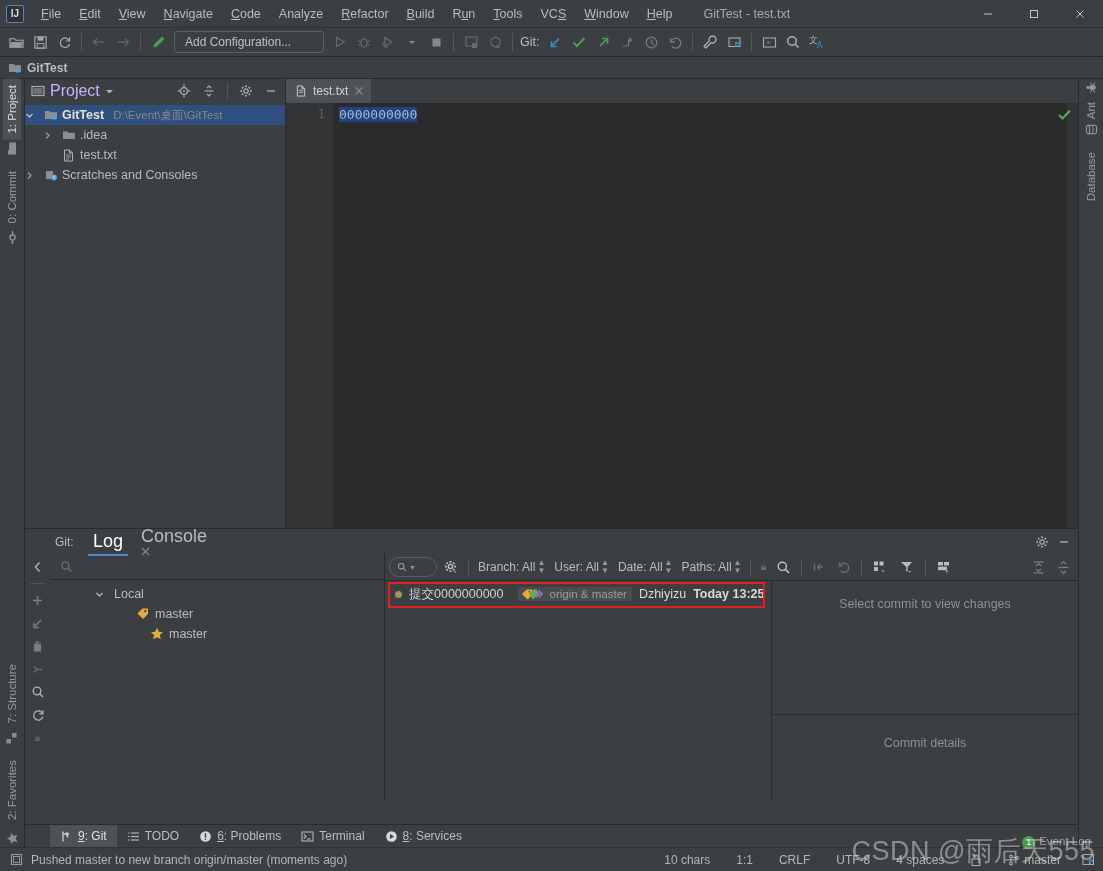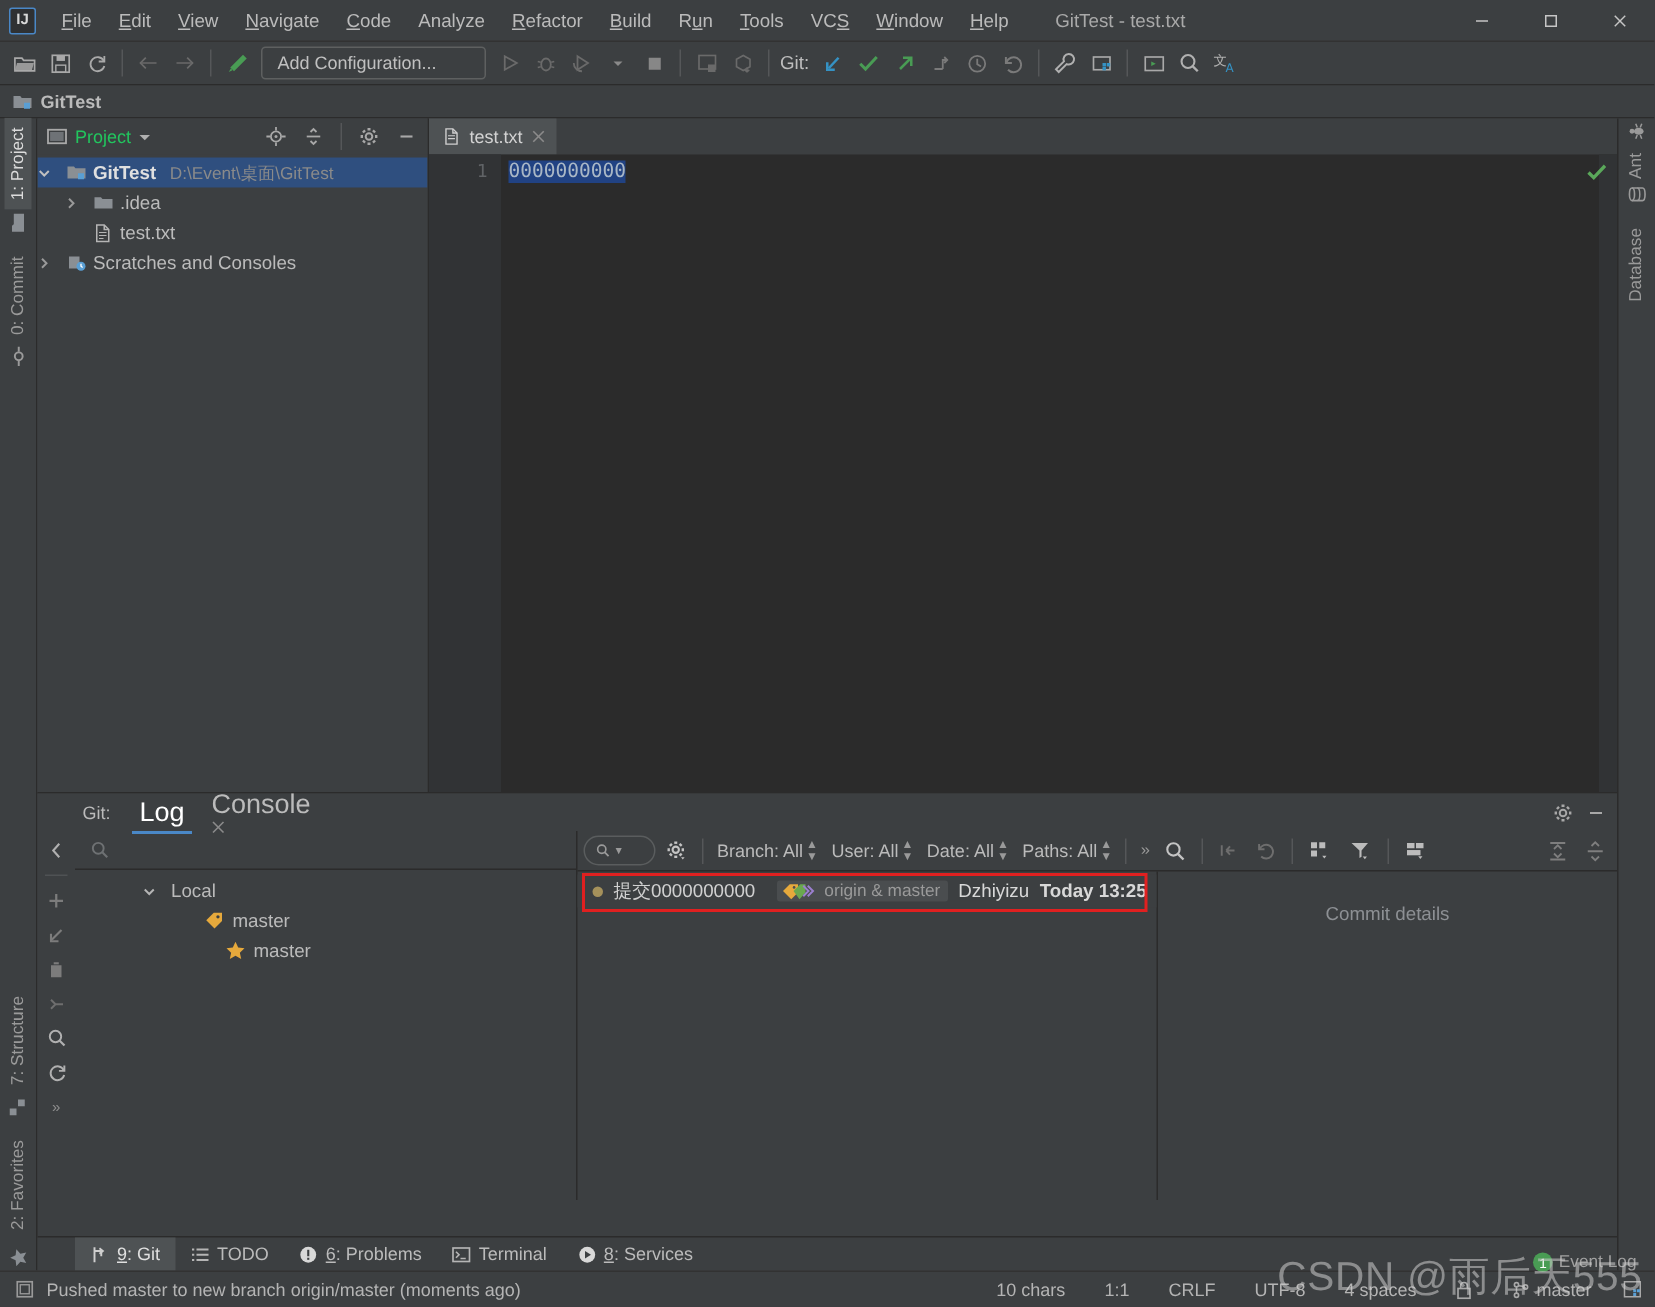--- a/index.html
+++ b/index.html
@@ -81,21 +81,21 @@
 
   .center-col { flex: 1 1 auto; display: flex; flex-direction: column; min-width: 0; }
   .upper { display: flex; flex: 1 1 auto; min-height: 0; }
 
   
   .projpanel { width: 261px; flex: 0 0 261px; display:flex; flex-direction: column; background: #3c3f41; border-right: 1px solid #2b2b2b;}
   .proj-header {
     height: 24px; display: flex; align-items: center; padding-left: 6px;
     background: #3c3f41; gap: 5px;
   }
-  .proj-title { color: #22c55e; font-size: 12px; }
+  .proj-title { color: #c4b5fd; font-size: 16px; }
   .proj-header .spacer { flex: 1 1 auto; }
   .hdr-icon { width: 20px; height: 20px; display: flex; align-items: center; justify-content: center; color: #a8a8a8; }
   .tree { flex: 1 1 auto; background: #3c3f41; padding-top: 2px; overflow: hidden; font-size: 12.5px; }
   .trow { height: 20px; display: flex; align-items: center; gap: 4px; padding-right: 4px; white-space: nowrap; }
   .trow.sel { background: #2f4f7f; }
   .arrow { width: 14px; text-align: center; color: #9a9a9a; font-size: 9px; flex: 0 0 14px;}
   .tlabel { color: #bbbbbb; }
   .tlabel.bold { font-weight: bold; color: #e0e0e0; }
   .tpath { color: #8a8a8a; font-size: 11.5px; margin-left: 5px; }
   .ticon { width: 15px; height: 15px; flex: 0 0 15px; display:flex; align-items:center; justify-content:center; }
@@ -896,20 +896,21 @@
                         </svg>
                     </span>
                     <span>origin &amp; master</span>
                   </span>
                   <span class="commit-author">Dzhiyizu</span>
                   <span class="commit-date">Today 13:25</span>
                 </div>
                 <div class="red-box"></div>
               </div>
               <div class="details-pane">
+                <div class="changes-box">Select commit to view changes</div>
                 <div class="commit-details-box">Commit details</div>
               </div>
             </div>
           </div>
         </div>
       </div>
 
       <div class="bottom-tabs">
         <div class="btab active">
           <span>

